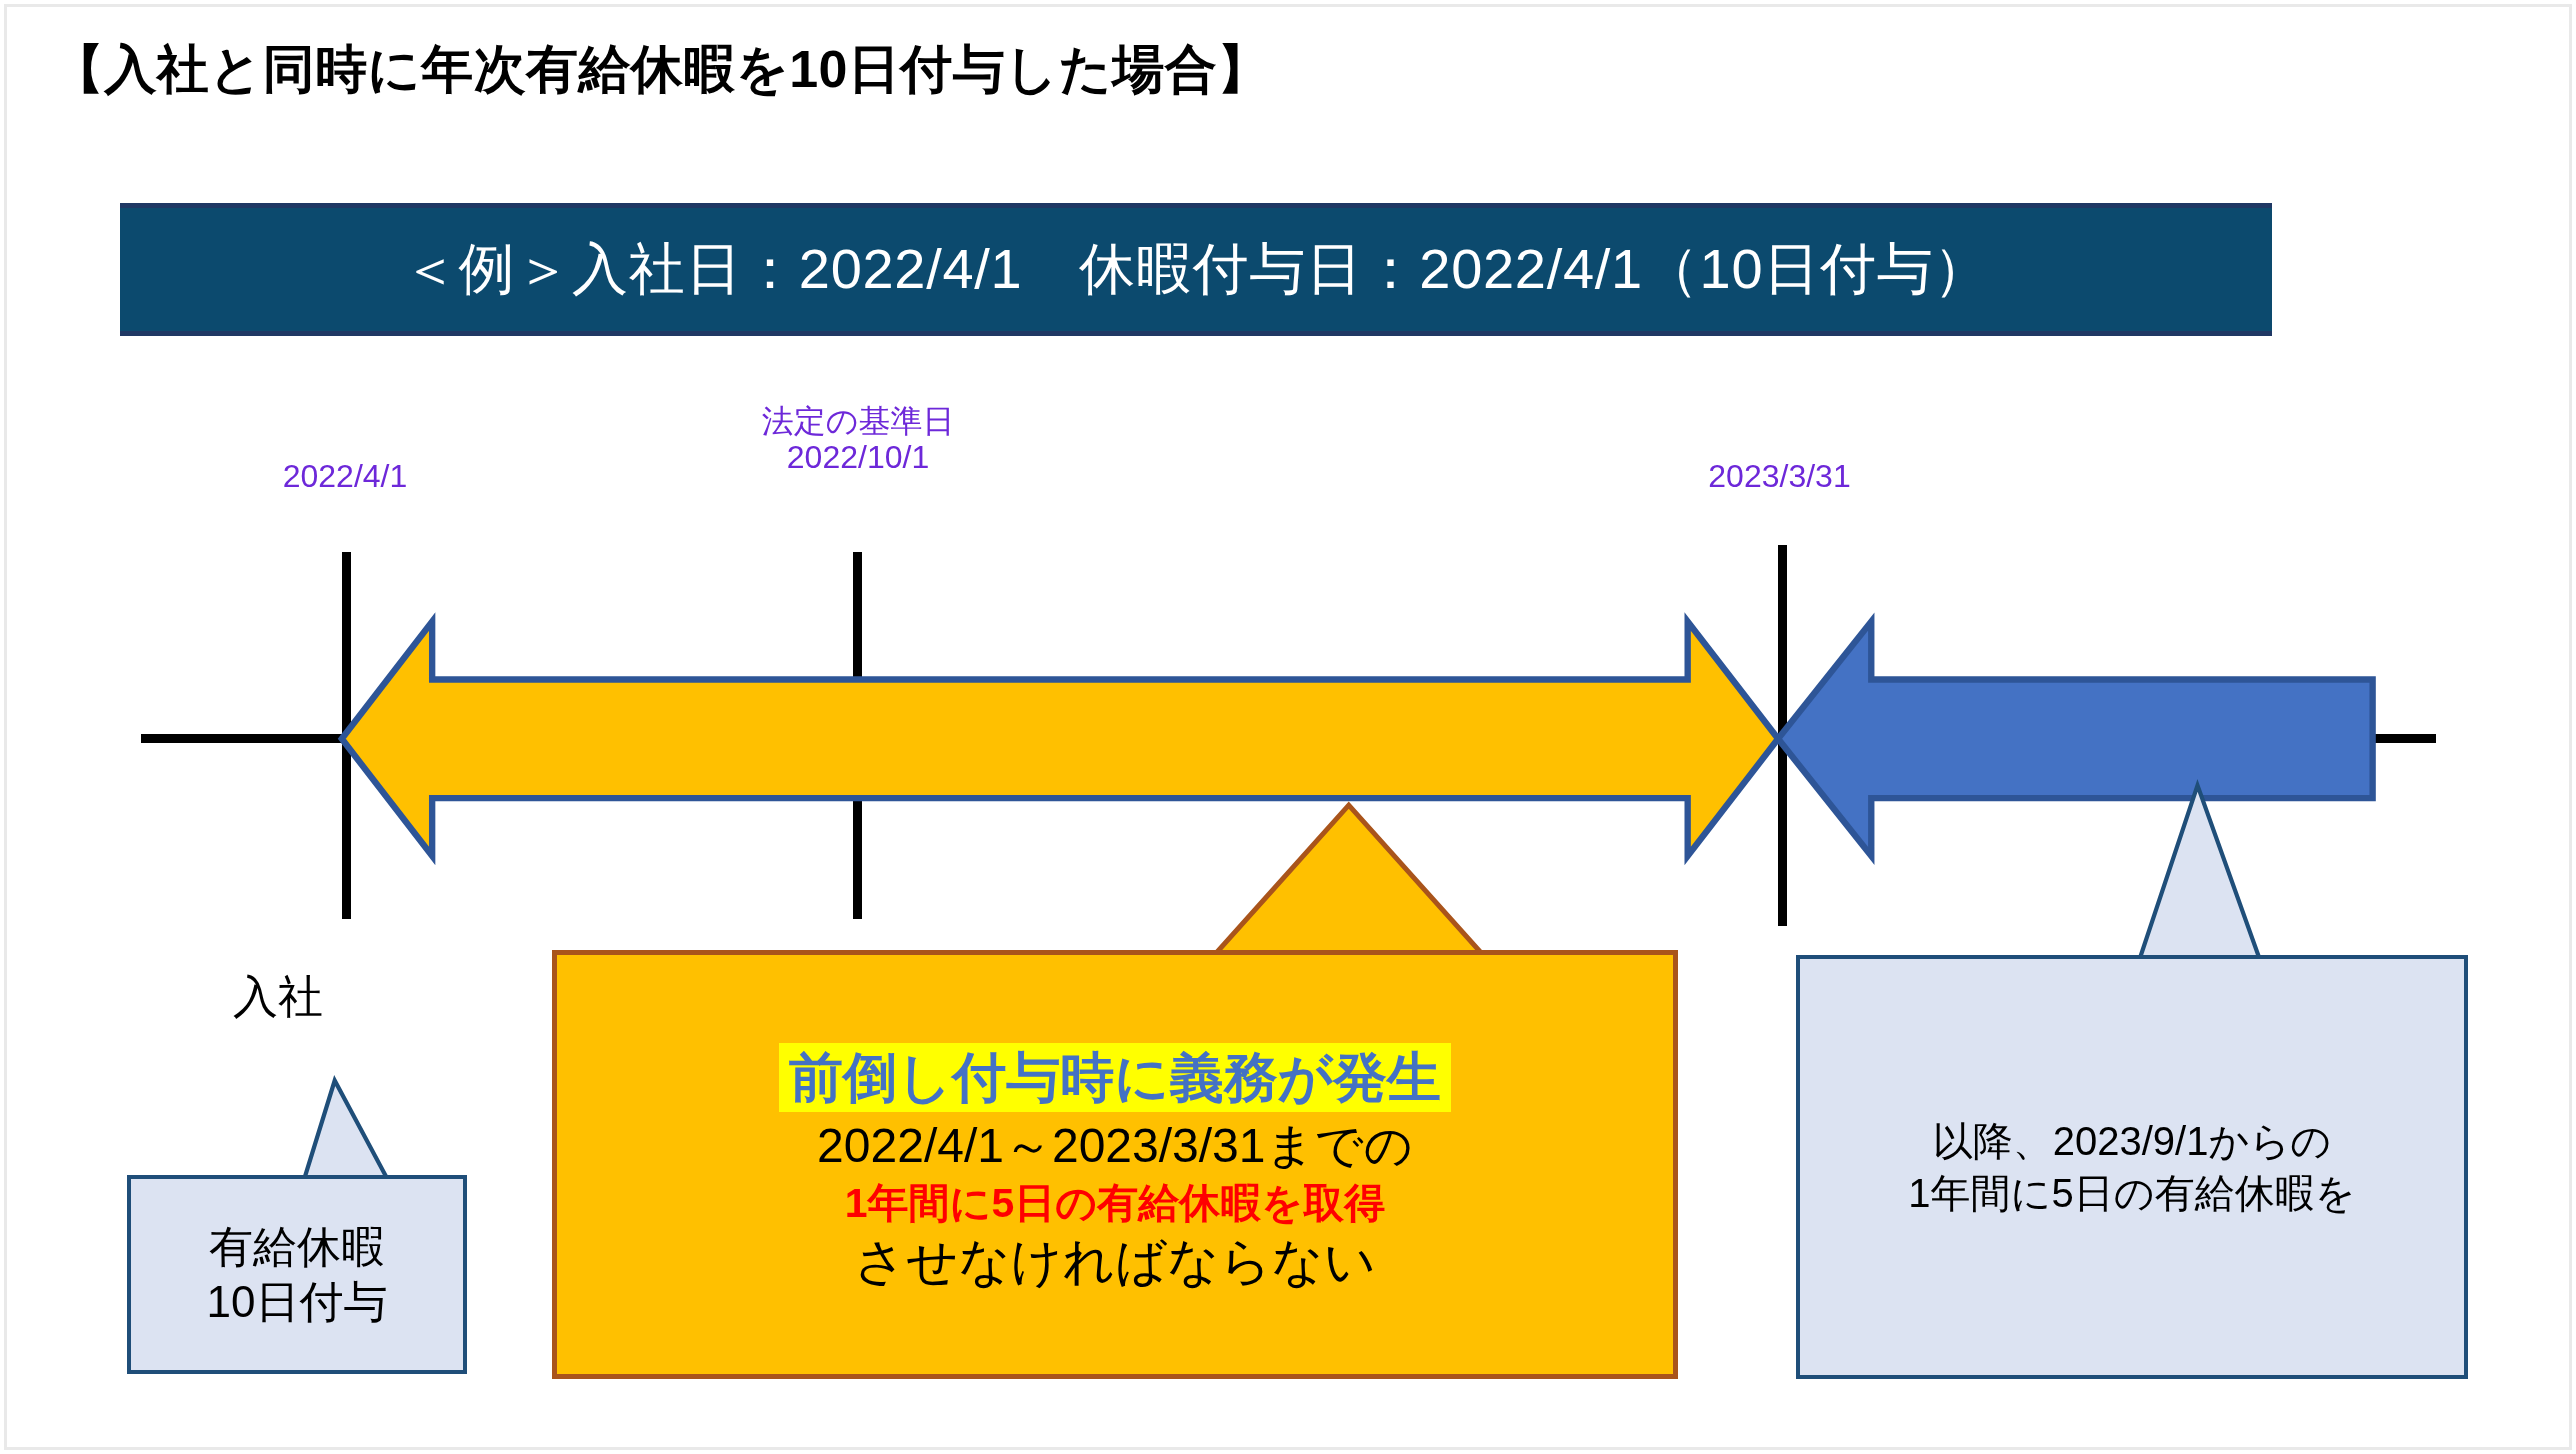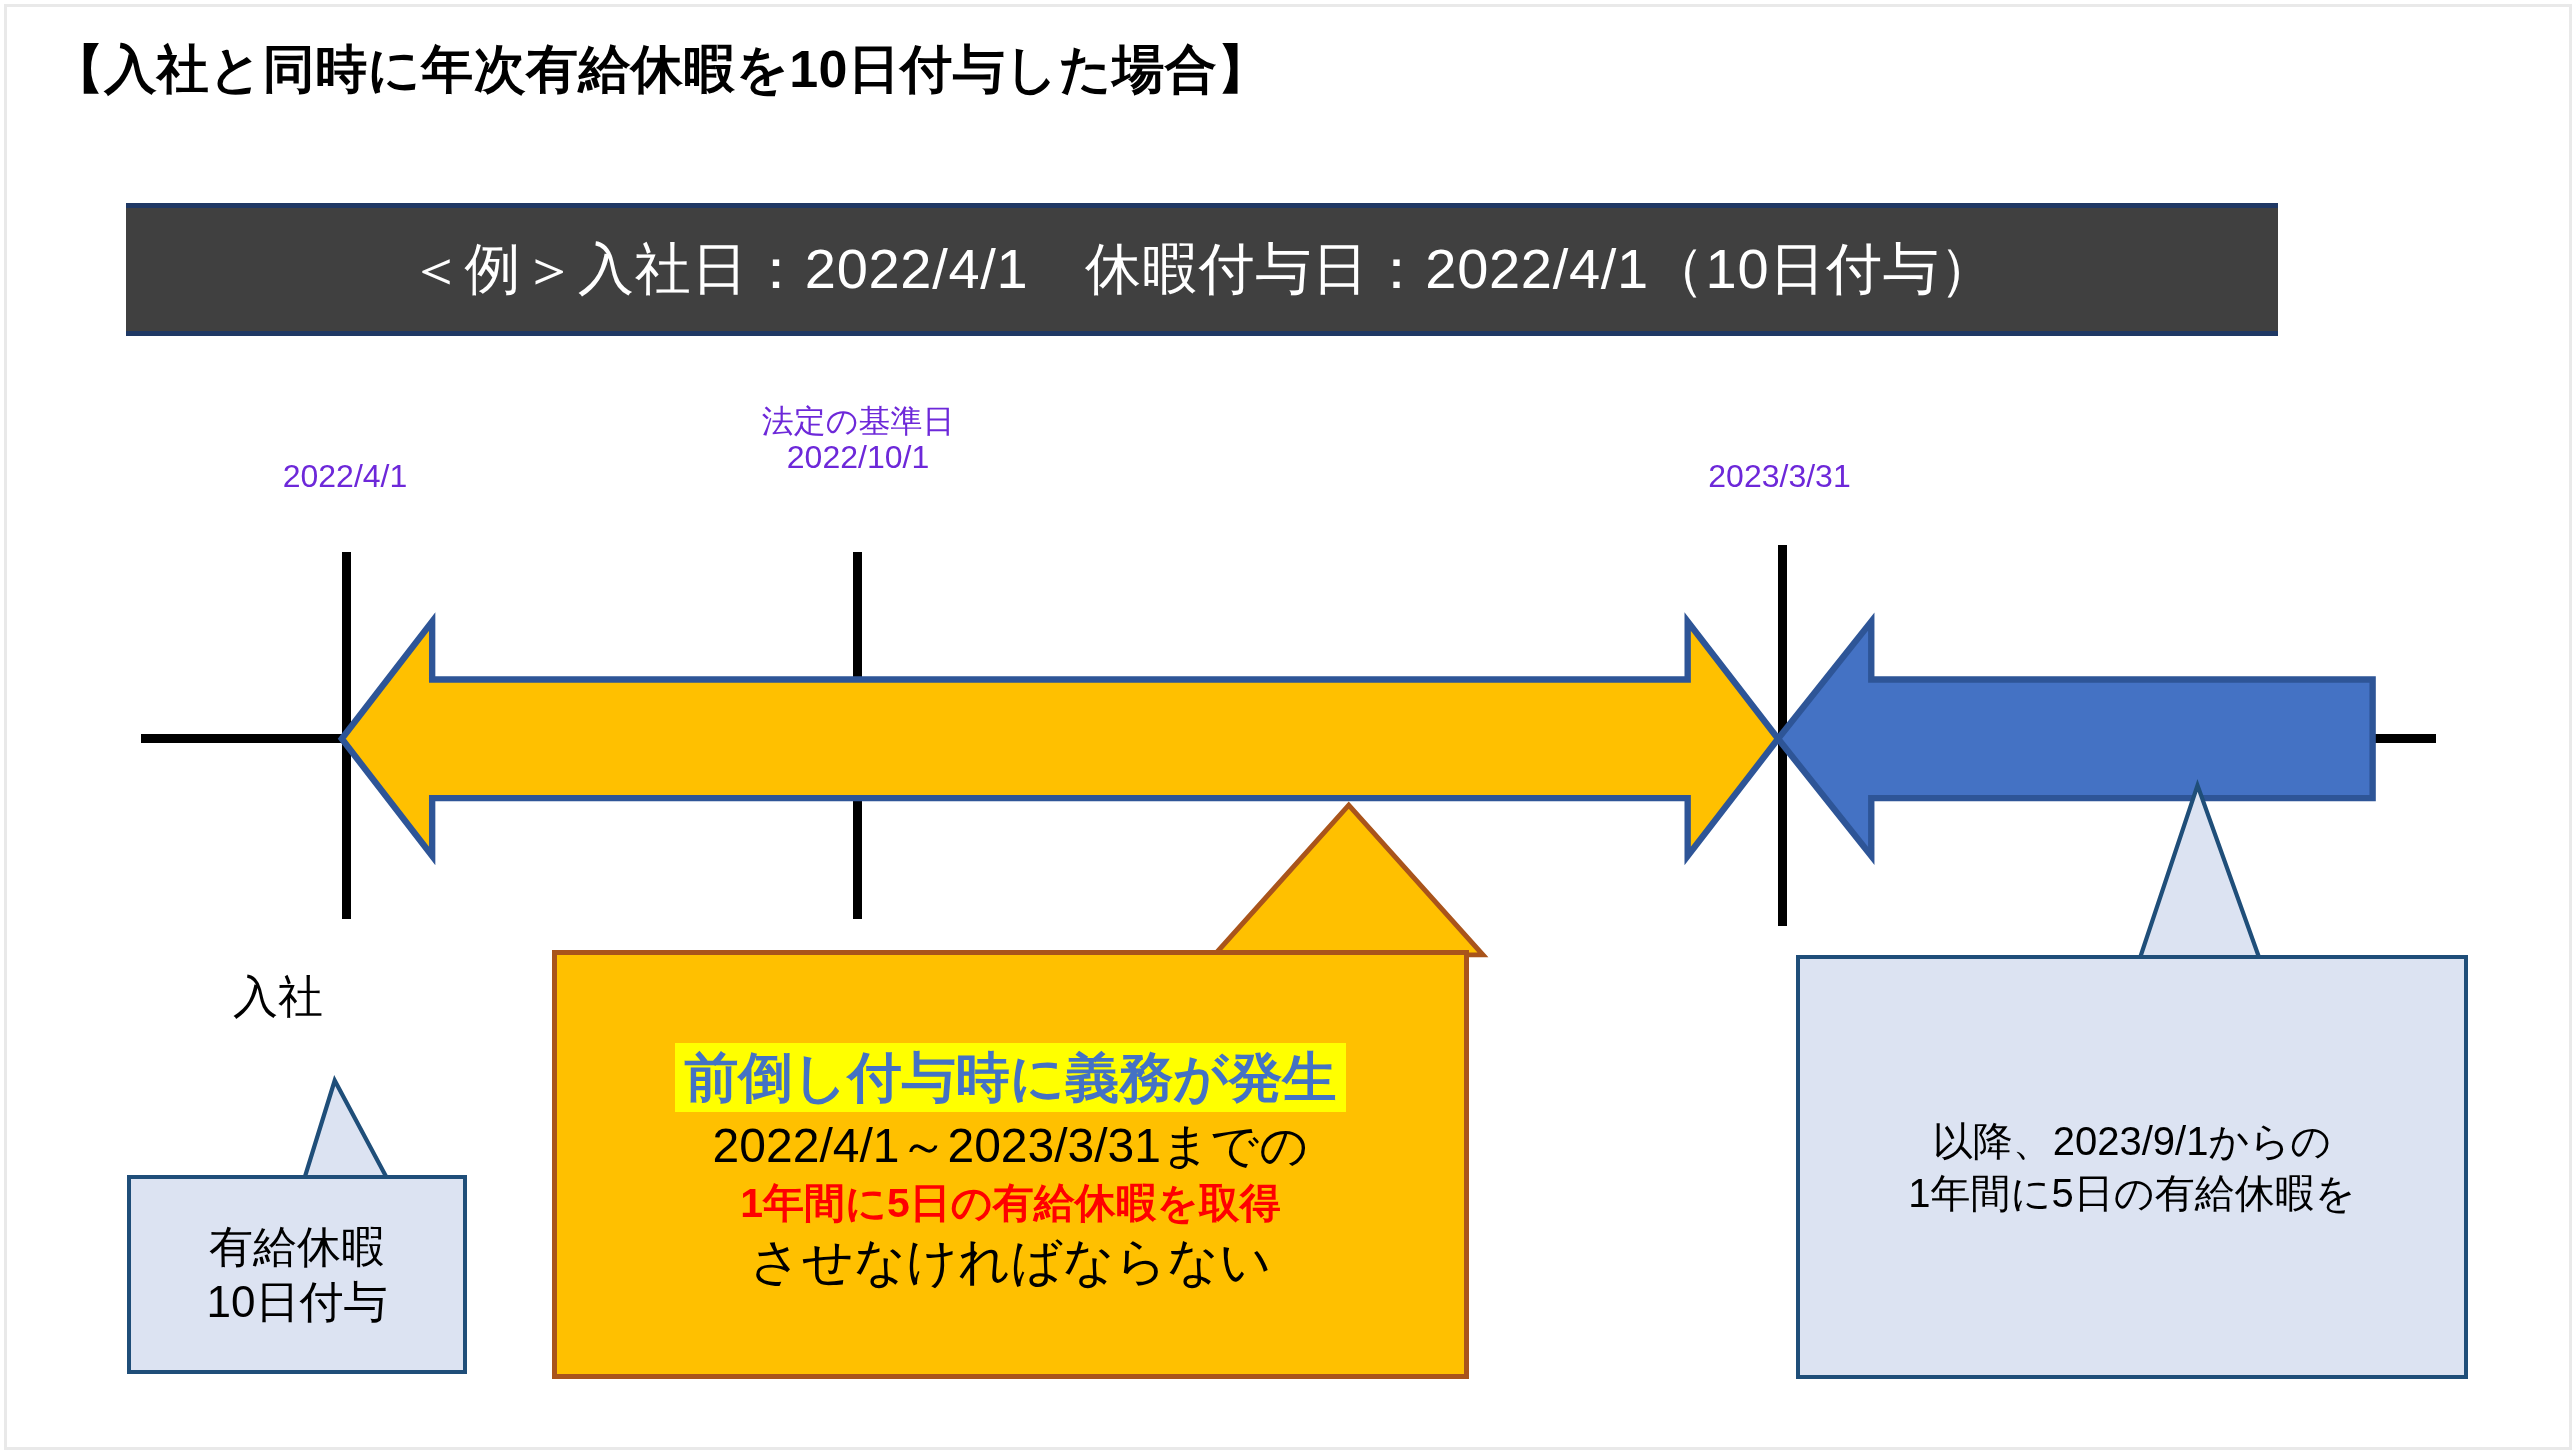--- a/index.html
+++ b/index.html
@@ -41,25 +41,25 @@
     font-size: 52px;
     font-weight: bold;
     color: #000000;
     letter-spacing: 0.4px;
     white-space: nowrap;
   }
 
   
   .banner {
     position: absolute;
-    left: 126px;
+    left: 120px;
     top: 203px;
     width: 2152px;
     height: 133px;
-    background: #404040;
+    background: #0c4a6e;
     border-top: 5px solid #1f3864;
     border-bottom: 5px solid #1f3864;
     box-sizing: border-box;
     display: flex;
     align-items: center;
     justify-content: center;
   }
   .banner-text {
     color: #ffffff;
     font-size: 56px;
@@ -163,21 +163,21 @@
     font-size: 40px;
     color: #000000;
     line-height: 1.30;
     white-space: nowrap;
   }
 
   
   .callout-orange {
     left: 552px;
     top: 950px;
-    width: 917px;
+    width: 1126px;
     height: 429px;
     background: #ffc000;
     border: 5px solid #a9541b;
     display: flex;
     flex-direction: column;
     align-items: center;
     justify-content: center;
     padding-top: 7px;
     box-sizing: border-box;
   }

